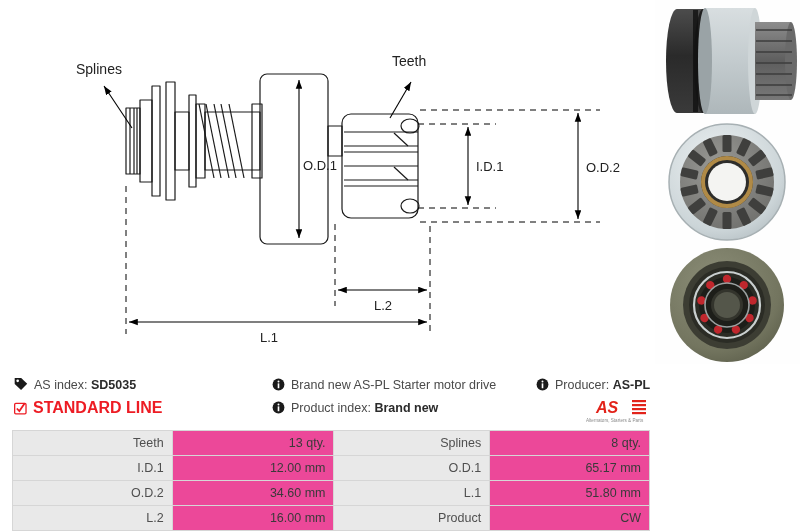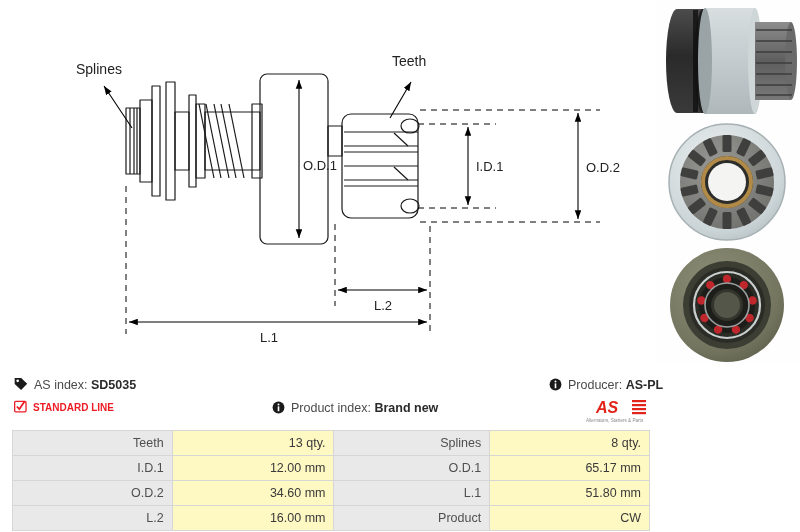--- a/index.html
+++ b/index.html
@@ -66,24 +66,24 @@
     line-height: 16px;
   }
   .info-item .ico {
     display: inline-block;
     vertical-align: -2px;
     margin-right: 6px;
   }
   .info-item b { color: #2b2b2b; font-weight: bold; }
 
   #as-index     { left: 14px;  top: 11px; }
-  #standard-line{ left: 14px;  top: 34px; color:#ed1c24; font-weight:bold; font-size:10px;}
+  #standard-line{ left: 14px;  top: 34px; color:#ed1c24; font-weight:bold; font-size:16px;}
   #desc-line    { left: 272px; top: 11px; }
   #ptype-line   { left: 272px; top: 34px; }
-  #producer-line{ left: 549px; top: 11px; }
+  #producer-line{ left: 536px; top: 11px; }
 
   #brand-logo {
     position: absolute;
     left: 580px;
     top: 32px;
     width: 92px;
     height: 26px;
     text-align: right;
   }
 
@@ -102,21 +102,21 @@
     border: 1px solid #d6d6d6;
     text-align: right;
     white-space: nowrap;
     vertical-align: middle;
   }
   #spec-table td.lbl {
     background: #e9e9e9;
     color: #4f4f4f;
   }
   #spec-table td.val {
-    background: #fef9c3;
+    background: #ec4899;
     color: #3a3a3a;
   }
   #spec-table col.c-lbl1 { width: 160px; }
   #spec-table col.c-val1 { width: 162px; }
   #spec-table col.c-lbl2 { width: 156px; }
   #spec-table col.c-val2 { width: 160px; }
 </style>
 </head>
 <body>
 
@@ -394,20 +394,29 @@
 
   <div class="info-item" id="standard-line">
     <span class="ico">
       <svg width="13" height="13" viewBox="0 0 16 16">
           <rect x="0.8" y="1.6" width="14" height="13" rx="1.4" fill="none" stroke="#ed1c24" stroke-width="1.6"></rect>
           <path d="M3.5 8 L6.6 11.2 L13.2 1.6" fill="none" stroke="#ed1c24" stroke-width="2.2"></path>
         </svg>
     </span><span>STANDARD LINE</span>
   </div>
 
+  <div class="info-item" id="desc-line">
+    <span class="ico">
+      <svg width="13" height="13" viewBox="0 0 16 16">
+          <circle cx="8" cy="8" r="7.3" fill="#1a1a1a"></circle>
+          <rect x="7" y="6.6" width="2" height="6" fill="#ffffff"></rect>
+          <circle cx="8" cy="4.3" r="1.2" fill="#ffffff"></circle>
+        </svg>
+    </span><span>Brand new AS-PL Starter motor drive</span>
+  </div>
 
   <div class="info-item" id="ptype-line">
     <span class="ico">
       <svg width="13" height="13" viewBox="0 0 16 16">
           <circle cx="8" cy="8" r="7.3" fill="#1a1a1a"></circle>
           <rect x="7" y="6.6" width="2" height="6" fill="#ffffff"></rect>
           <circle cx="8" cy="4.3" r="1.2" fill="#ffffff"></circle>
         </svg>
     </span><span>Product index:</span>
     <b>Brand new</b>

